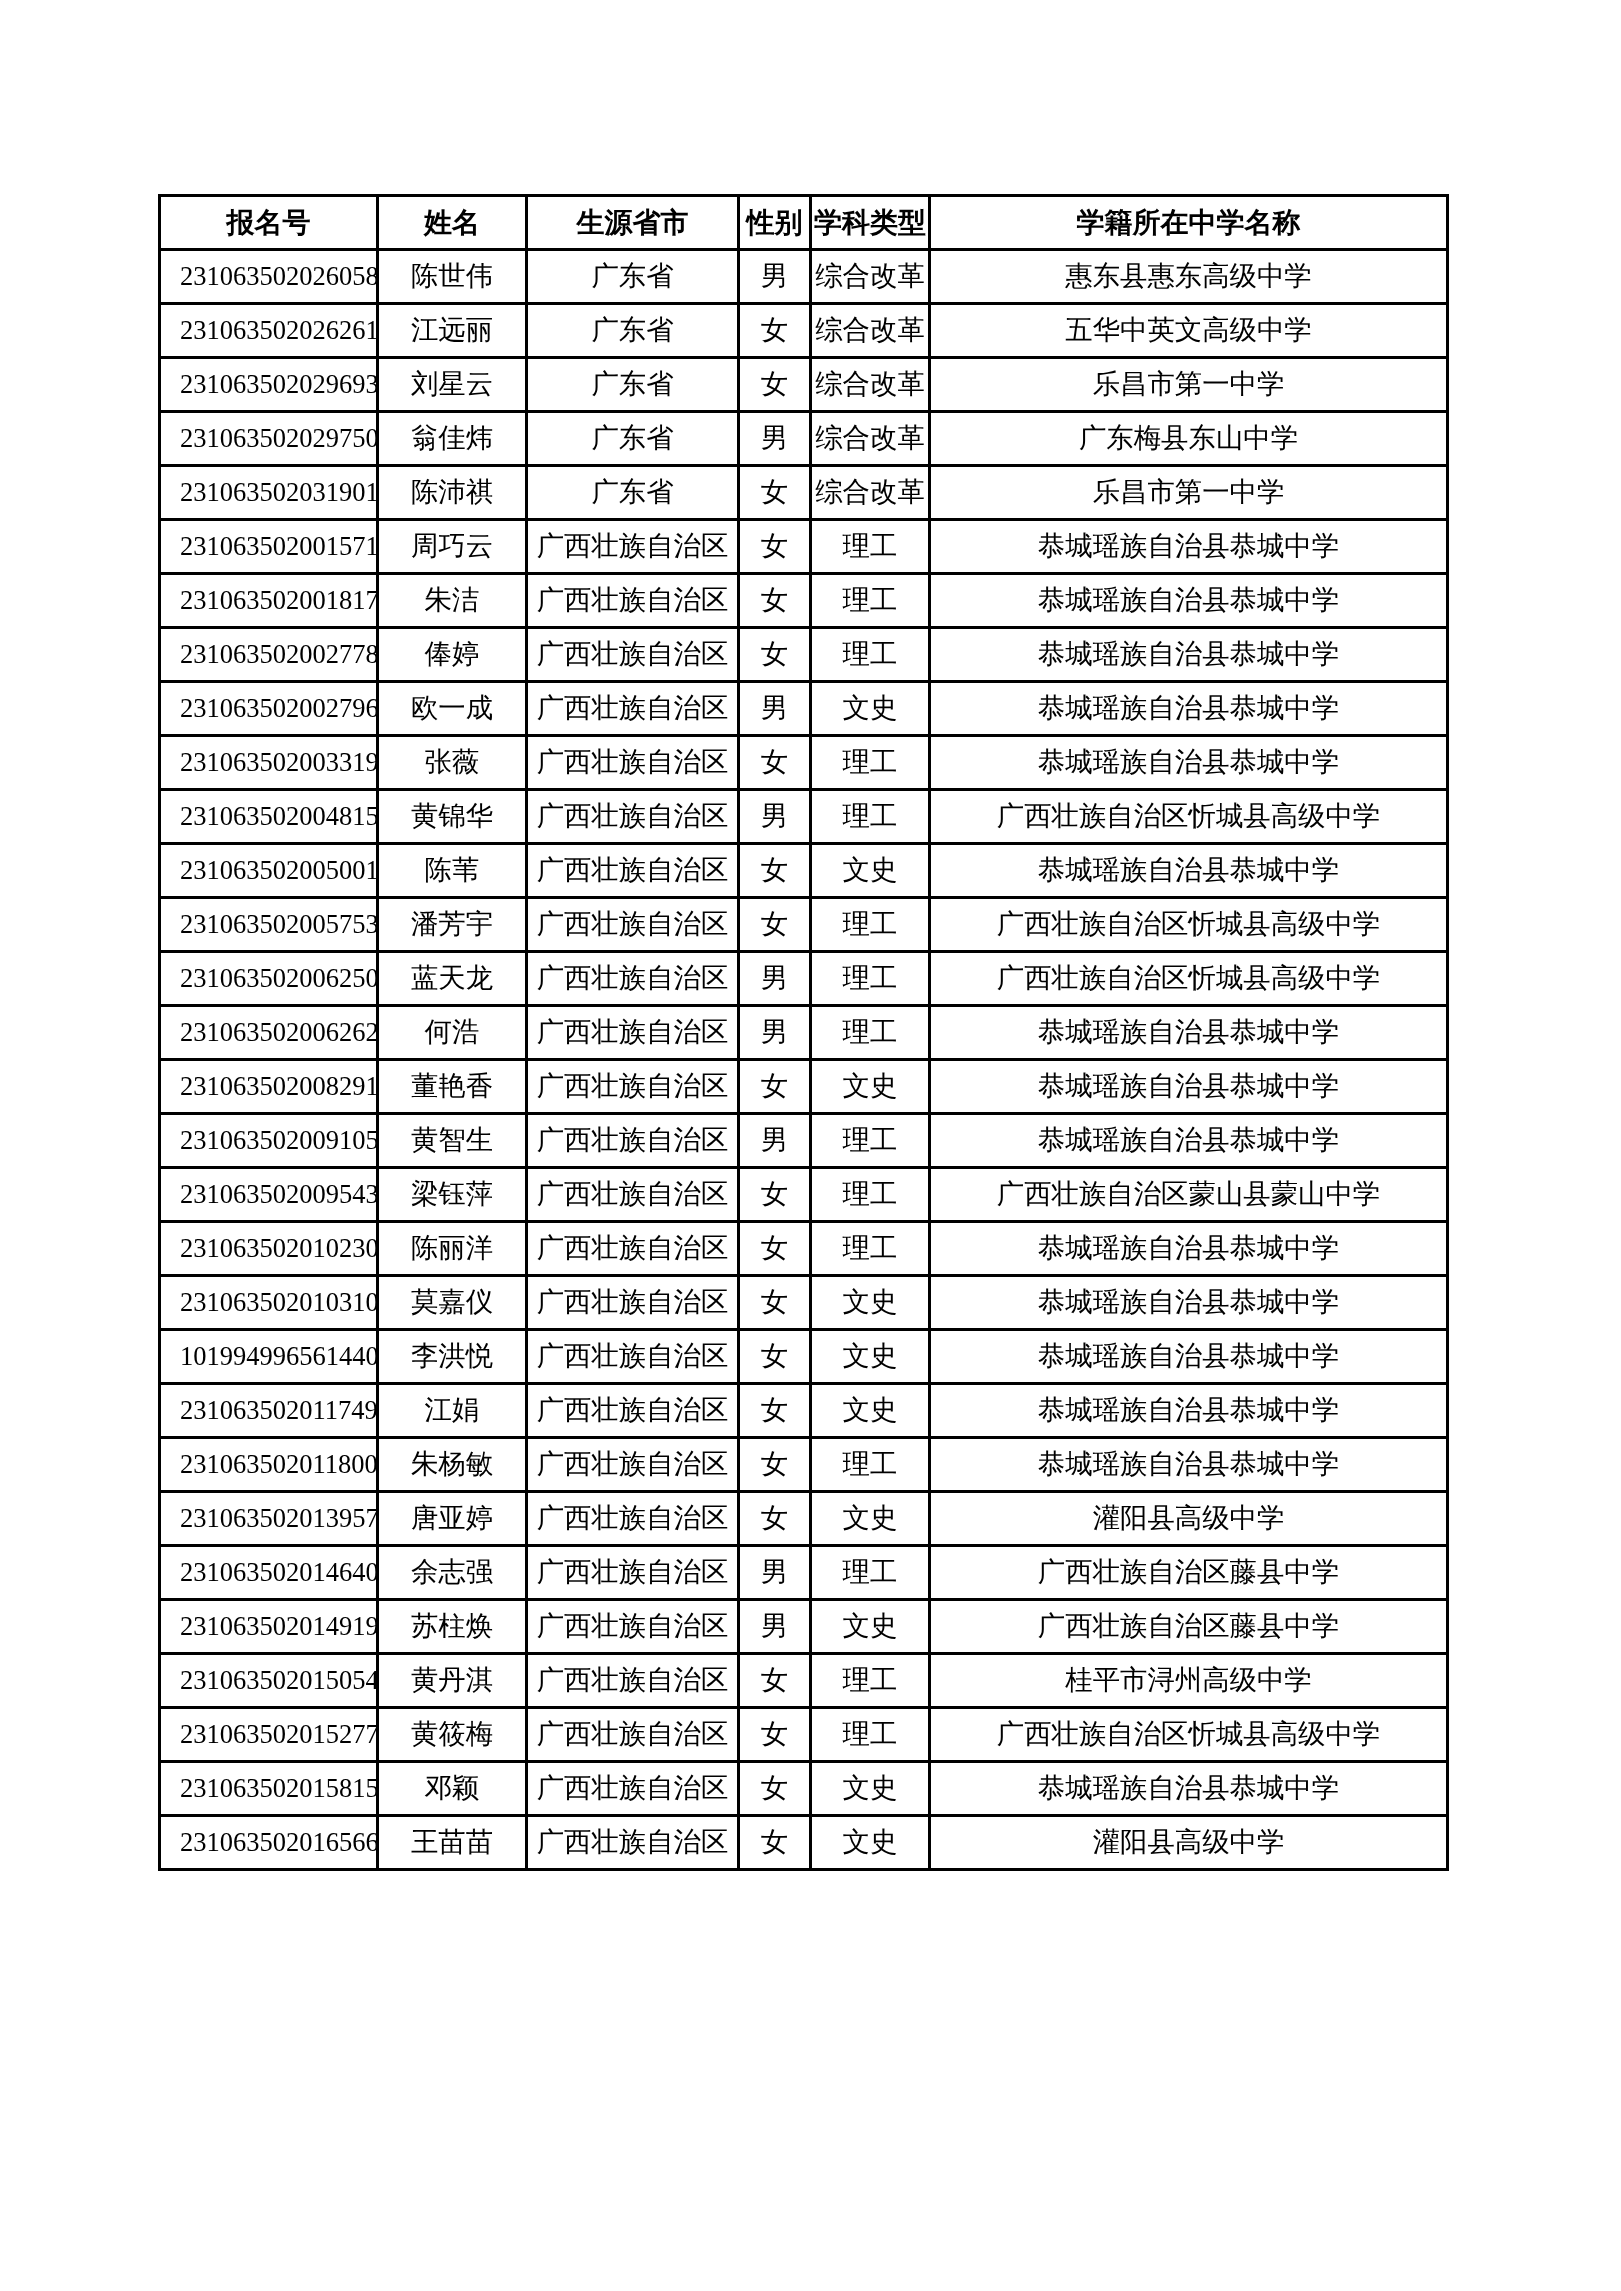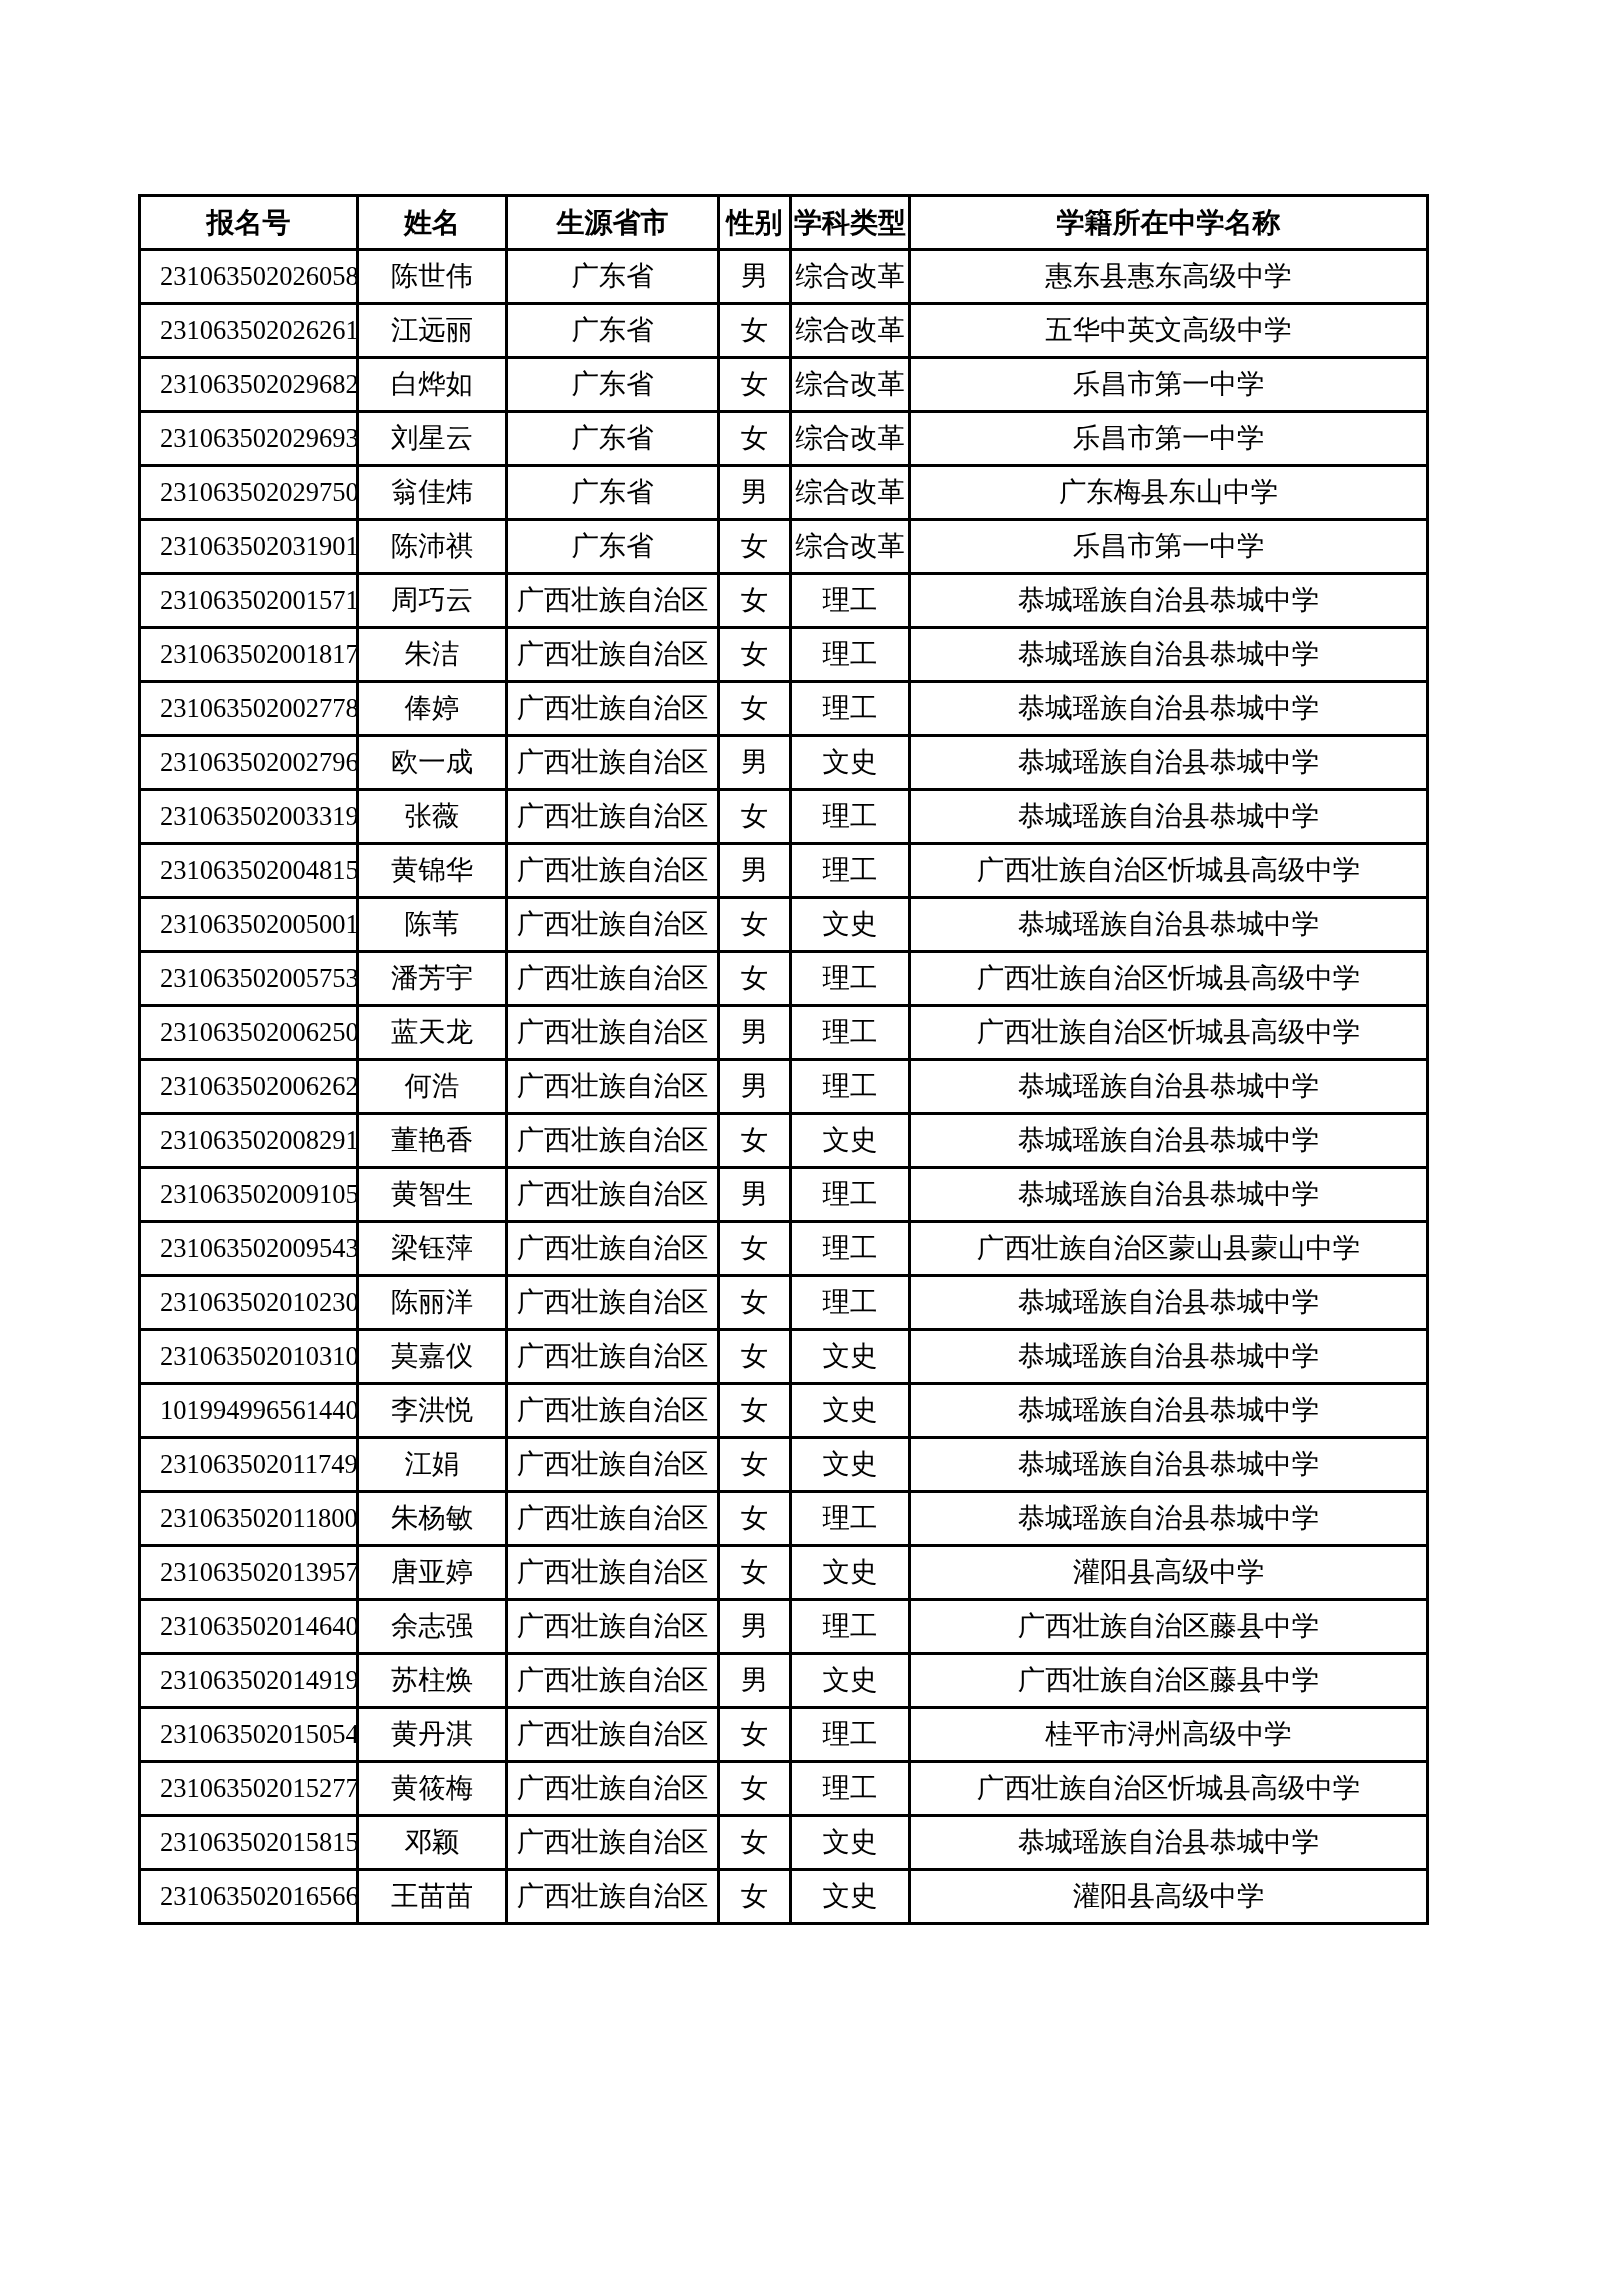--- a/index.html
+++ b/index.html
@@ -11,21 +11,21 @@
     position: relative;
     width: 1621px;
     height: 2292px;
     background: #ffffff;
     color: #000000;
     font-family: "Liberation Serif", "DejaVu Serif", serif;
     overflow: hidden;
   }
   table.roster {
     position: absolute;
-    left: 138px;
+    left: 158px;
     top: 194px;
     width: 1286px;
     border-collapse: collapse;
     table-layout: fixed;
     border: 3.9px solid #000000;
   }
   table.roster th,
   table.roster td {
     border: 3.9px solid #000000;
     height: 51px;
@@ -89,28 +89,20 @@
         </tr>
         <tr>
           <td class="col-0">231063502026261</td>
           <td class="col-1">江远丽</td>
           <td class="col-2">广东省</td>
           <td class="col-3">女</td>
           <td class="col-4">综合改革</td>
           <td class="col-5">五华中英文高级中学</td>
         </tr>
         <tr>
-          <td class="col-0">231063502029682</td>
-          <td class="col-1">白烨如</td>
-          <td class="col-2">广东省</td>
-          <td class="col-3">女</td>
-          <td class="col-4">综合改革</td>
-          <td class="col-5">乐昌市第一中学</td>
-        </tr>
-        <tr>
           <td class="col-0">231063502029693</td>
           <td class="col-1">刘星云</td>
           <td class="col-2">广东省</td>
           <td class="col-3">女</td>
           <td class="col-4">综合改革</td>
           <td class="col-5">乐昌市第一中学</td>
         </tr>
         <tr>
           <td class="col-0">231063502029750</td>
           <td class="col-1">翁佳炜</td>

